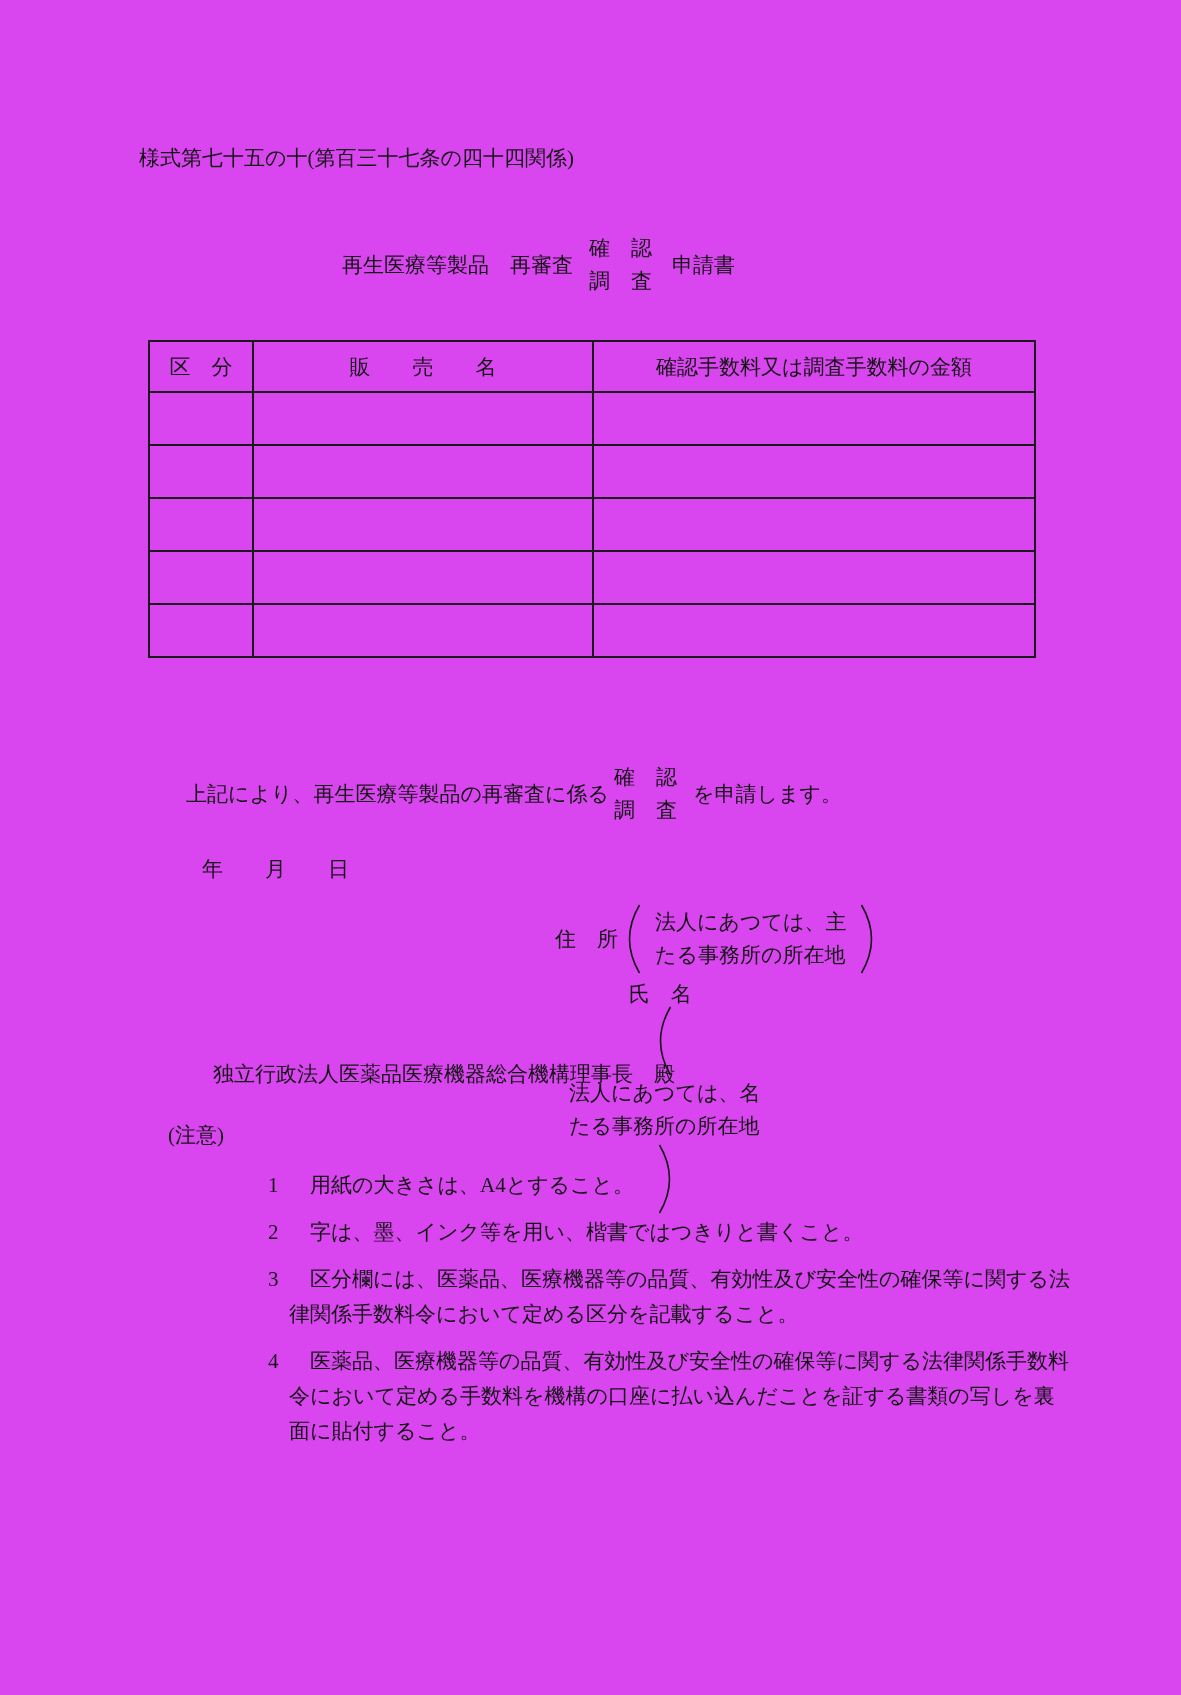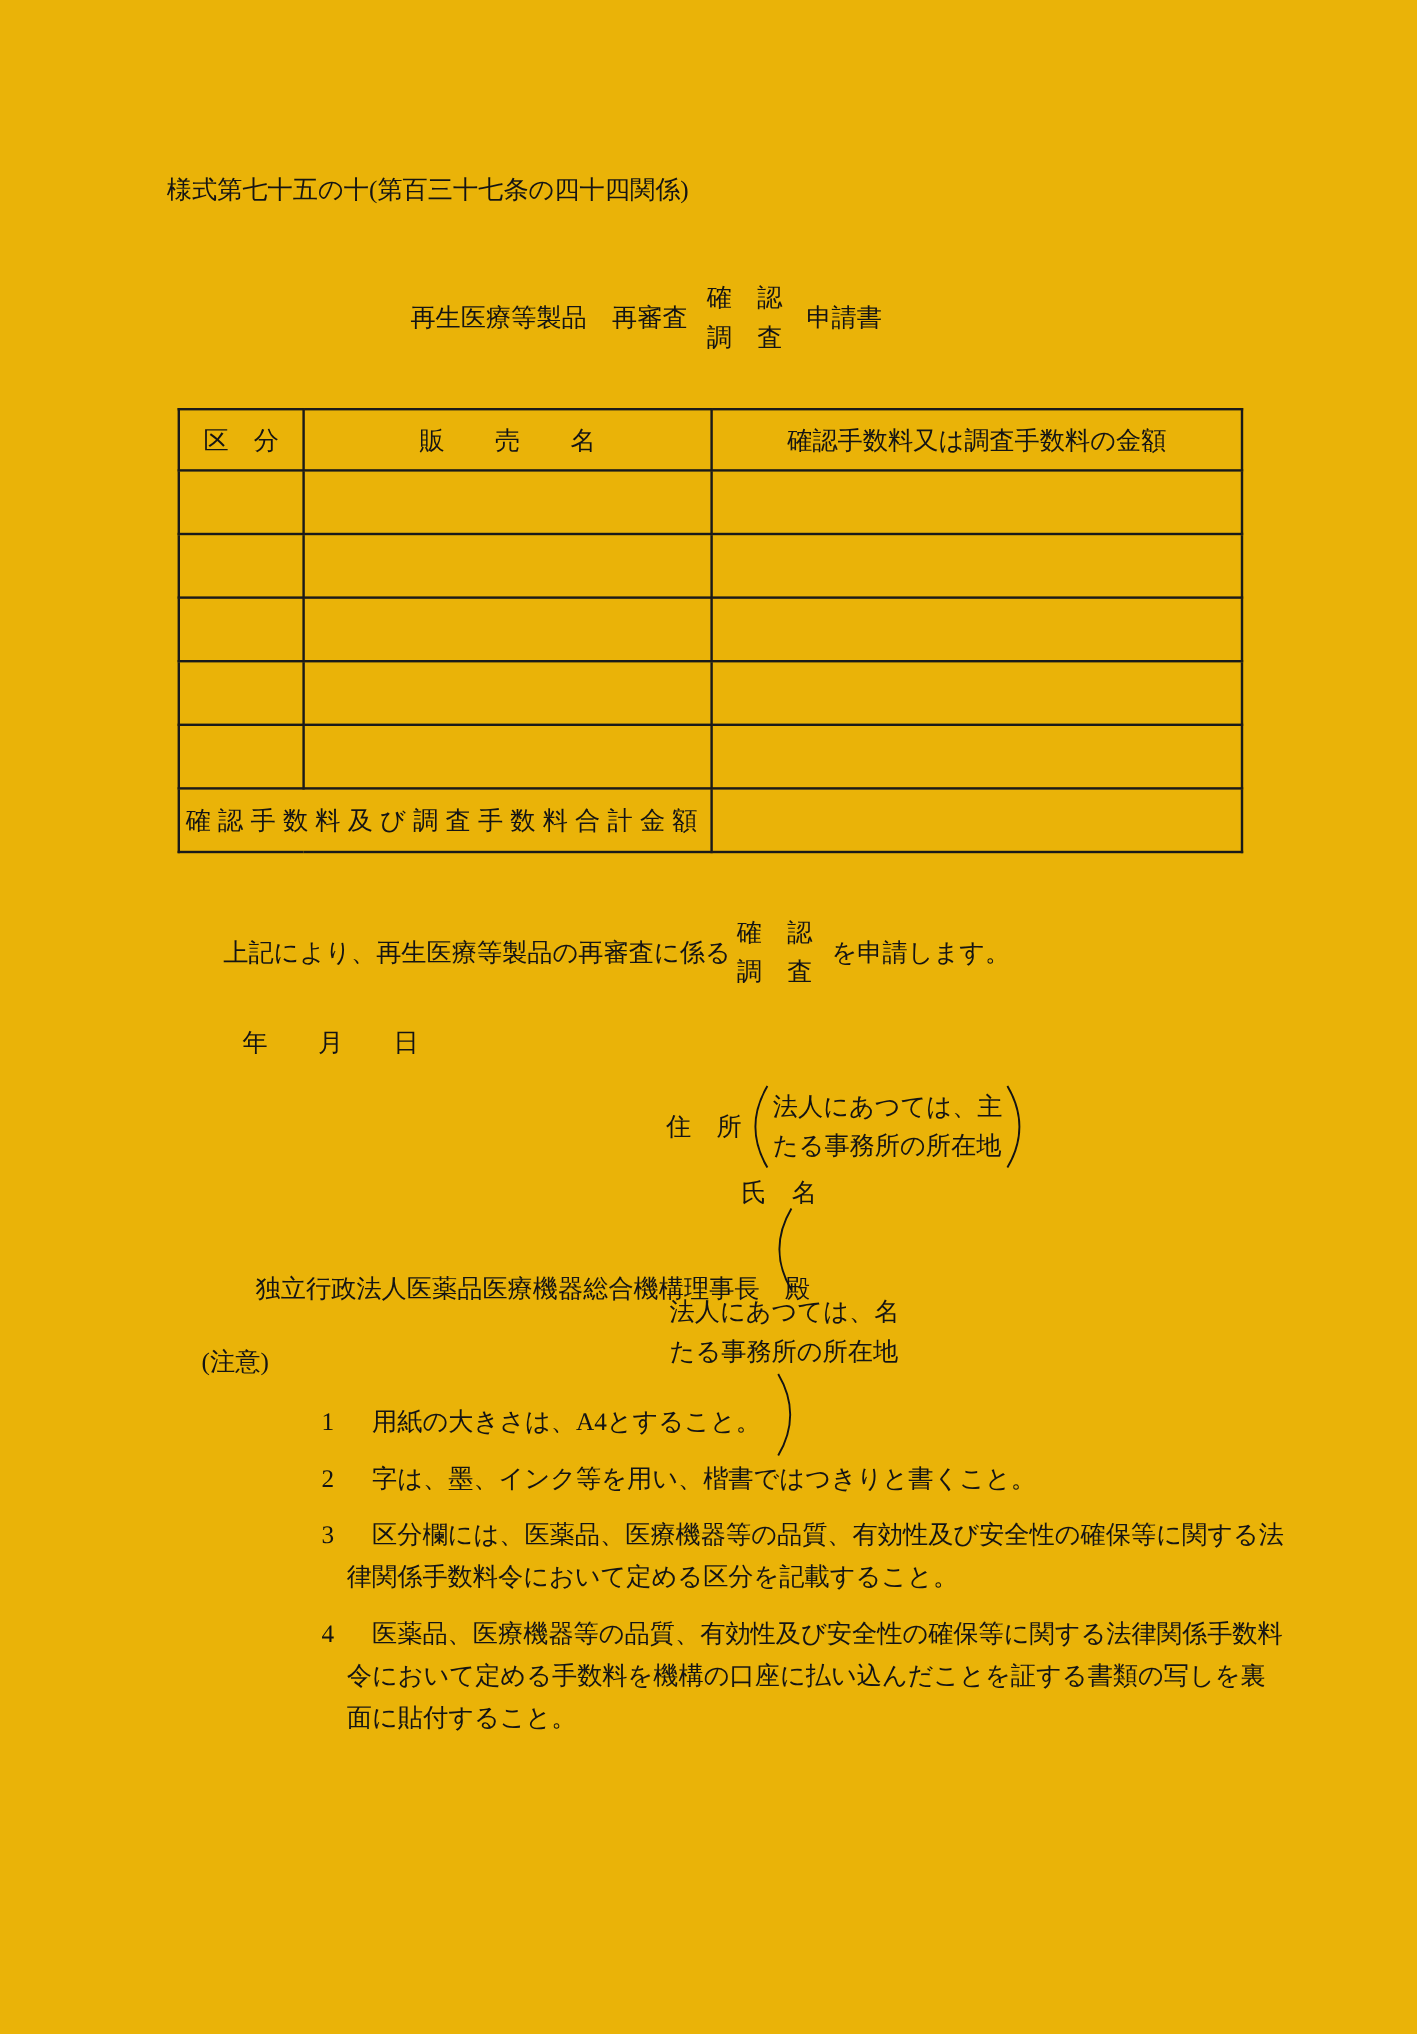--- a/index.html
+++ b/index.html
@@ -5,21 +5,21 @@
   html,body{margin:0;padding:0;}
   body{
     background:#f3f3f3;
     font-family:"Liberation Serif","DejaVu Serif",serif;
     color:#141414;
   }
   .page{
     position:relative;
     width:1181px;
     height:1695px;
-    background:#eab308;
+    background:#d946ef;
     overflow:hidden;
     font-size:21px;
     line-height:22px;
   }
   .abs{position:absolute;}
 
   
   .form-number{left:139px;top:147px;white-space:pre;}
   .doc-title{
     left:342px;top:229px;height:72px;
@@ -66,21 +66,21 @@
 
   .date-line{left:202px;top:858px;white-space:pre;}
 
   
   .sig-block{
     left:555px;
     display:flex;align-items:center;white-space:pre;
   }
   .sig-label{margin-right:9px;}
   .paren-svg{display:block;}
-  .paren-lines{margin:0 3px;}
+  .paren-lines{margin:0 14px;}
   .paren-lines .prow{display:block;line-height:33px;}
 
   .addressee{left:213px;top:1063px;white-space:pre;}
 
   
   .notes-heading{left:168px;top:1124px;white-space:pre;}
   .note{
     position:absolute;
     left:289px;
     width:790px;
@@ -136,24 +136,20 @@
       <tr>
         <td></td>
         <td></td>
         <td></td>
       </tr>
       <tr>
         <td></td>
         <td></td>
         <td></td>
       </tr>
-      <tr>
-        <td class="total-label" colspan="2">確認手数料及び調査手数料合計金額</td>
-        <td></td>
-      </tr>
     </tbody>
   </table>
 
   <div class="abs apply-sentence">
     <span>上記により、再生医療等製品の再審査に係る</span>
     <span class="stacked"><span class="srow">確　認</span><span class="srow">調　査</span></span>
     <span>を申請します。</span>
   </div>
 
   <div class="abs date-line">年　　月　　日</div>

